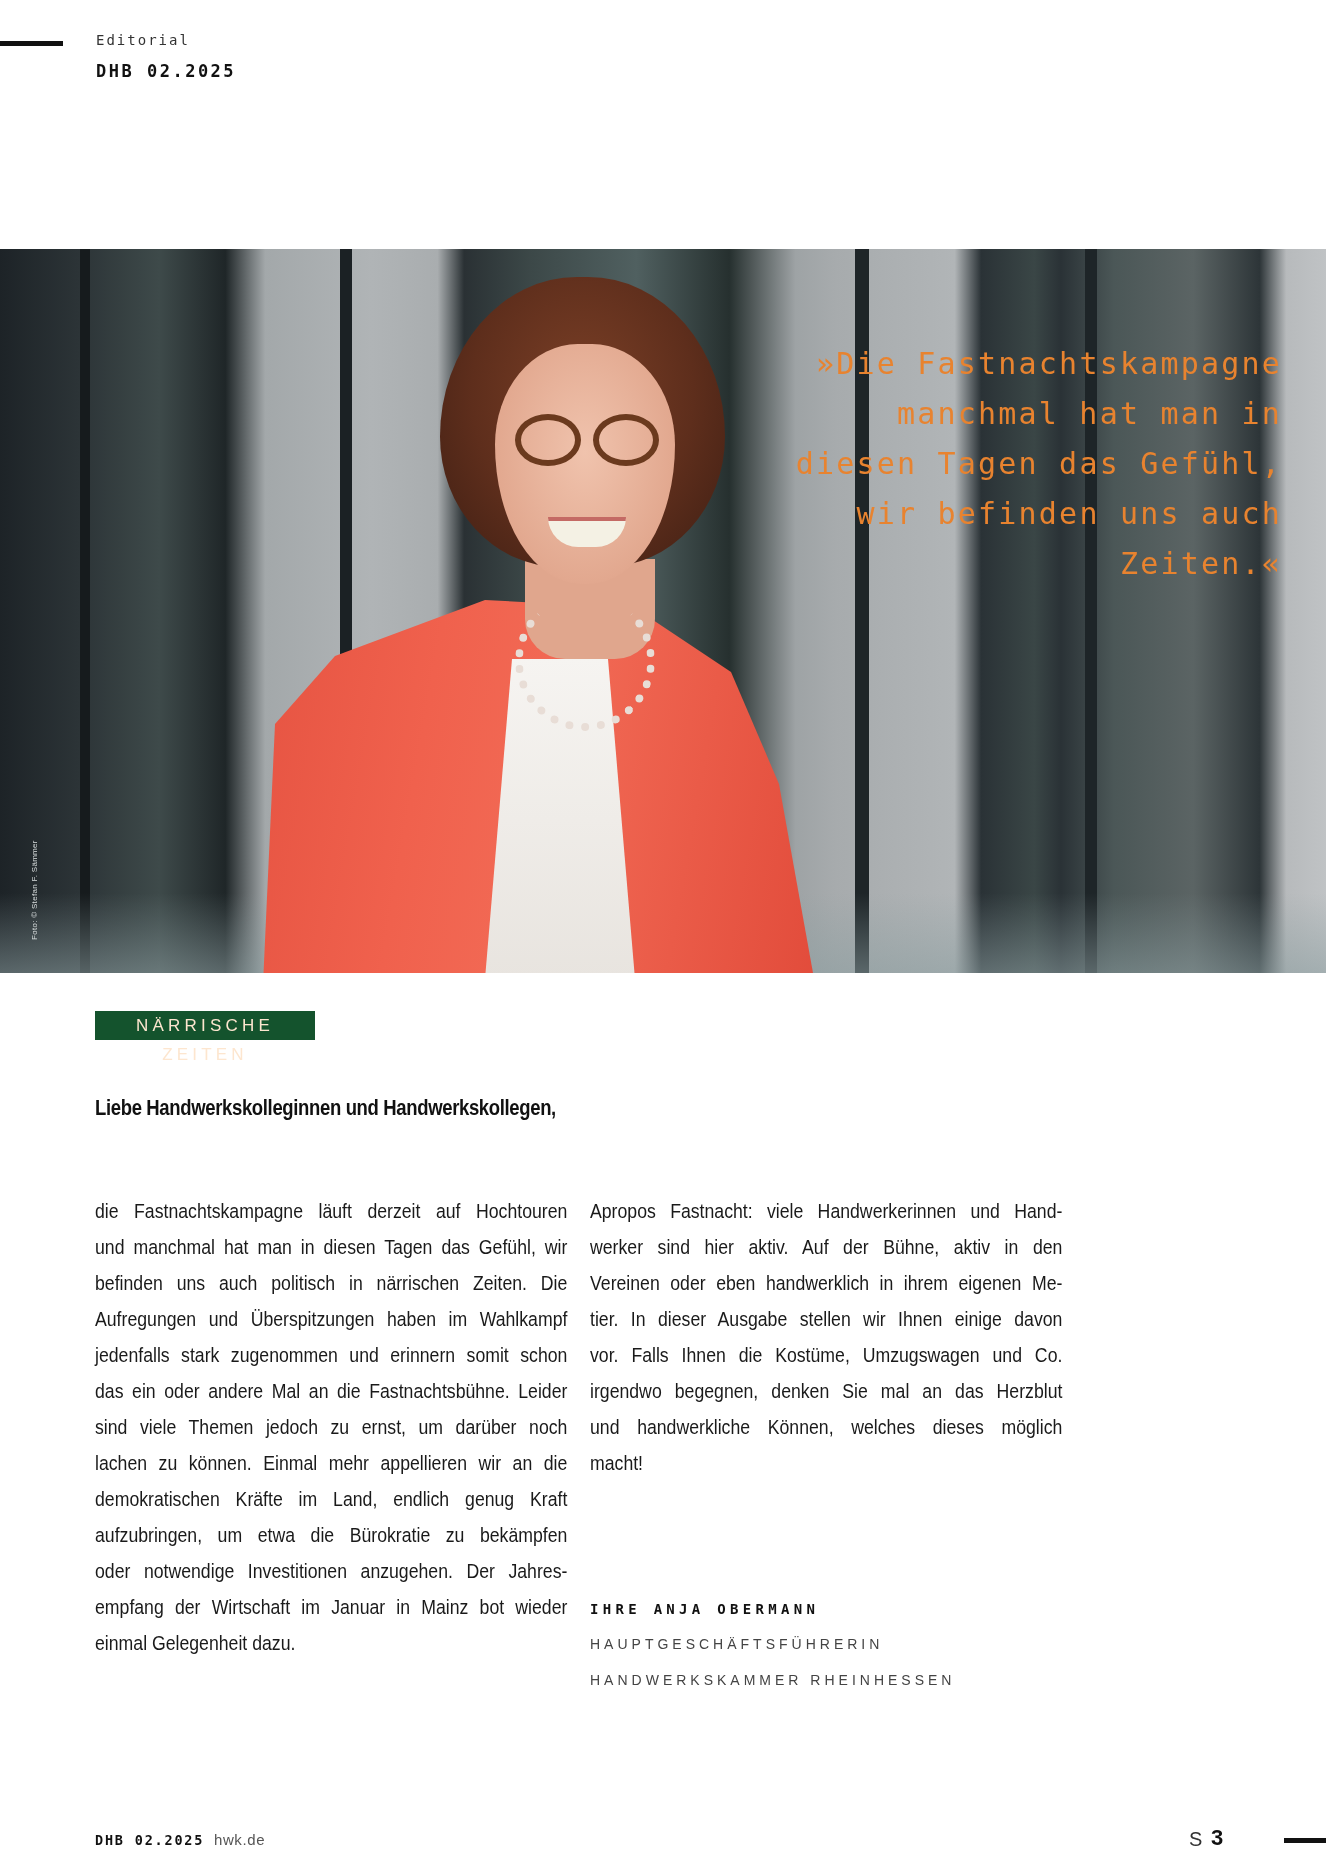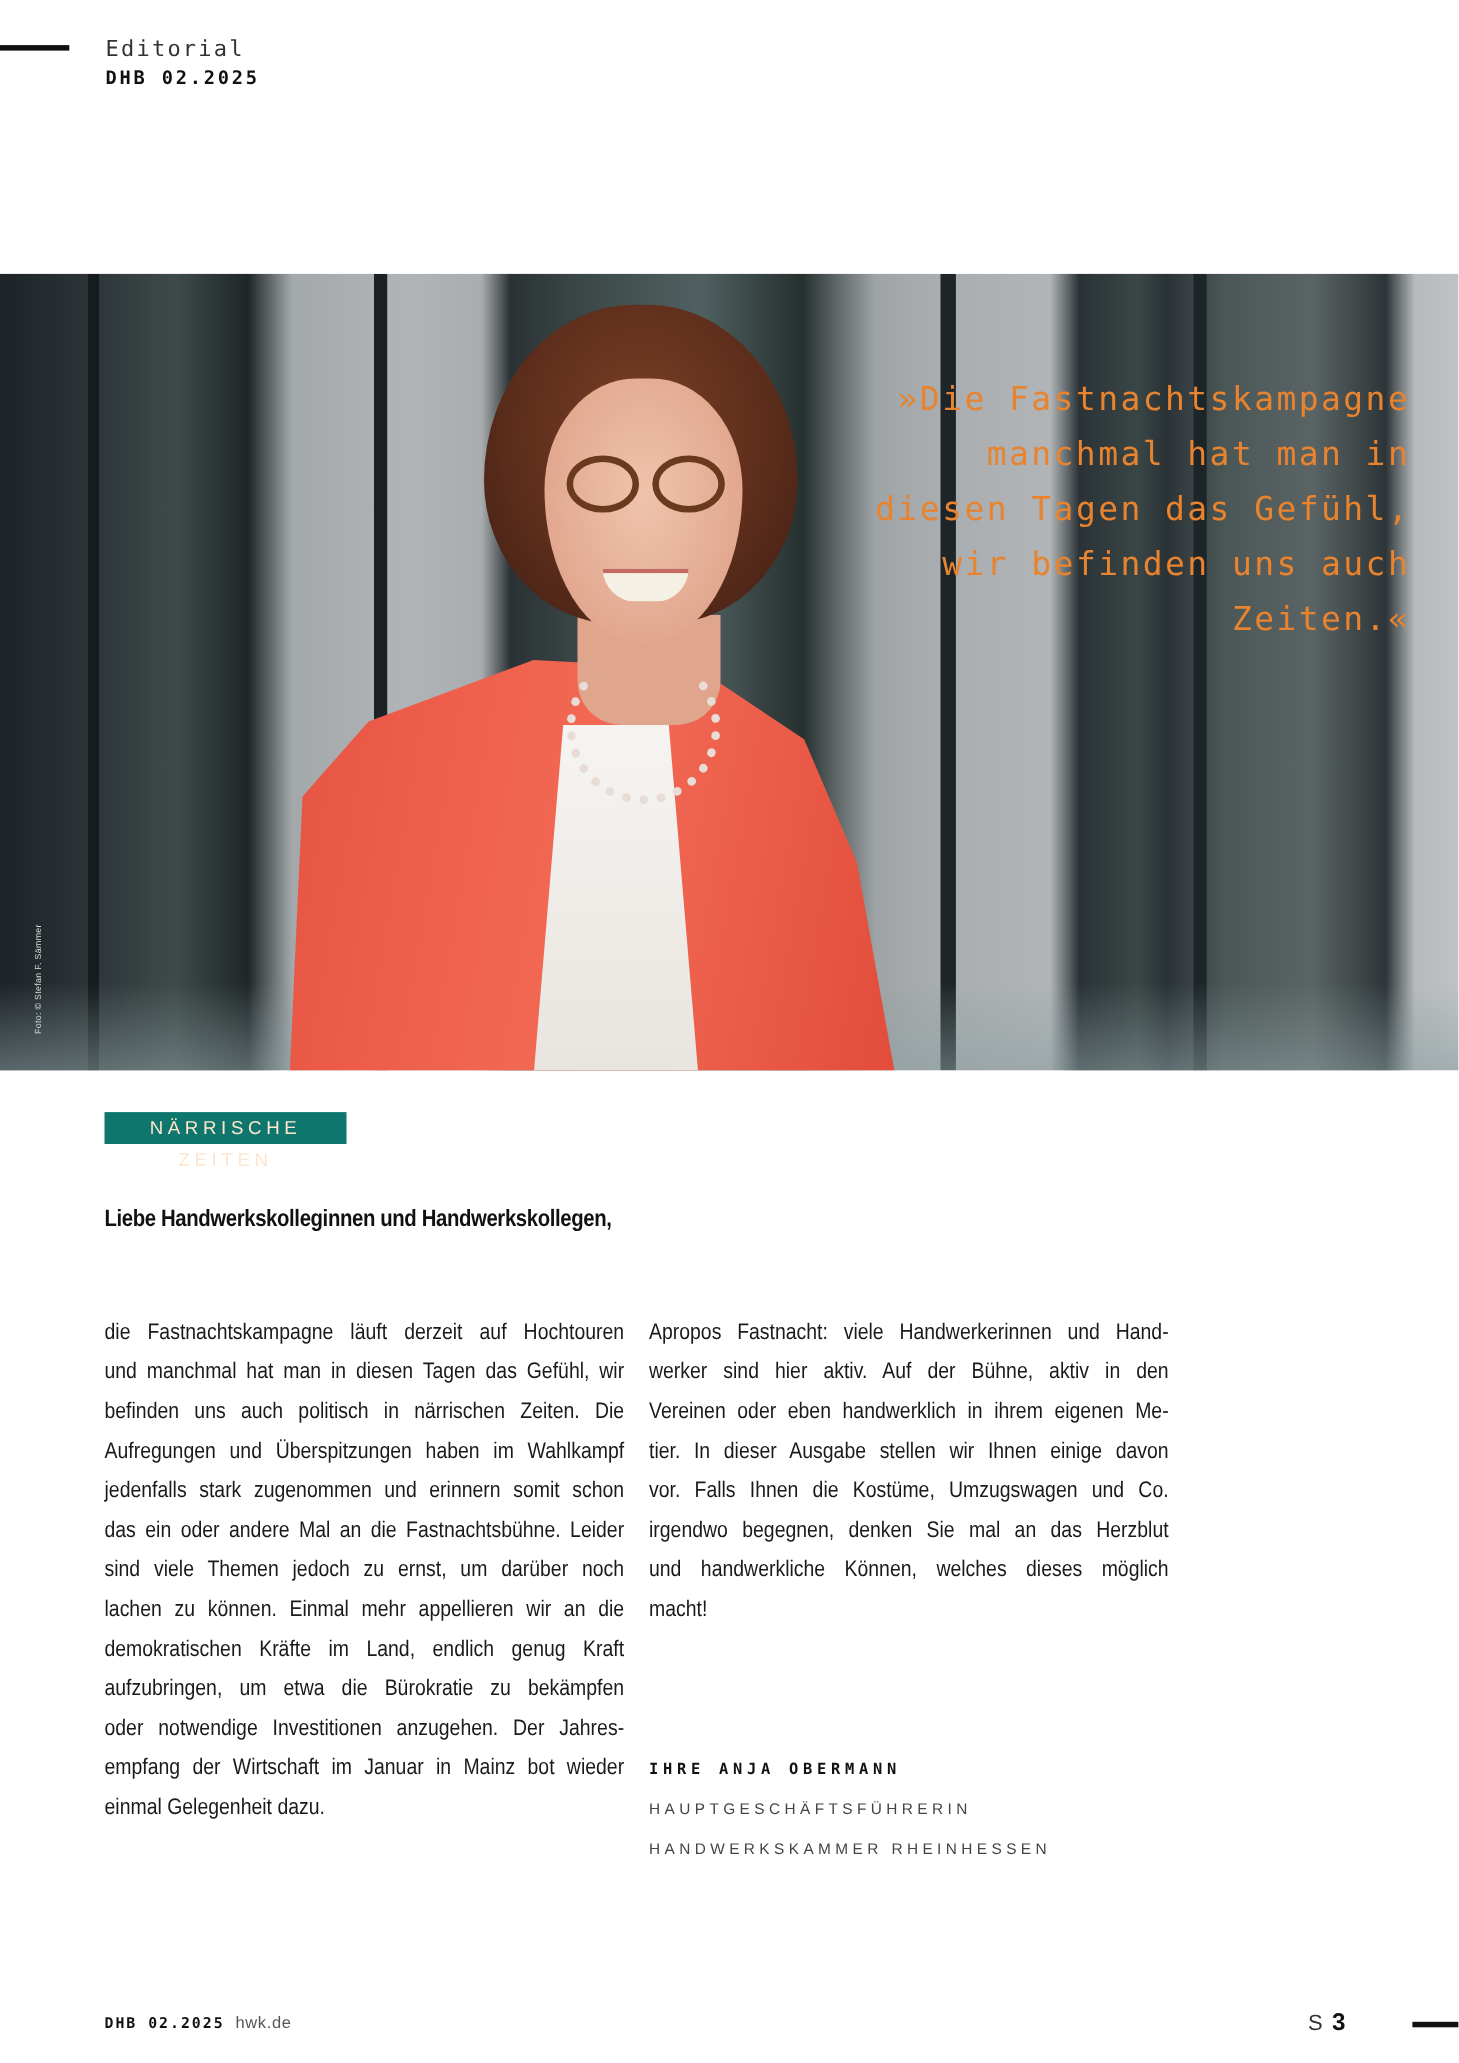--- a/index.html
+++ b/index.html
@@ -5,21 +5,21 @@
     html, body { margin: 0; padding: 0; }
     body {
       width: 1326px; height: 1875px; position: relative; overflow: hidden;
       background: #ffffff; color: #1a1a1a;
       font-family: "Liberation Sans", sans-serif;
     }
     .abs { position: absolute; }
     .rule { position: absolute; background: #111; height: 5px; }
     .mono { font-family: "DejaVu Sans Mono", "Liberation Mono", monospace; }
 
-    #hdr-section { left: 96px; top: 32px; font-size: 20px; letter-spacing: 2px; color: #333; }
+    #hdr-section { left: 96px; top: 32px; font-size: 14px; letter-spacing: 2px; color: #333; }
     #hdr-issue { left: 96px; top: 61px; font-size: 17px; font-weight: bold; letter-spacing: 2.5px; color: #111; }
 
     
     #photo { left: 0; top: 249px; width: 1326px; height: 724px; overflow: hidden;
       background: linear-gradient(90deg, #1d2327 0%, #2c3437 6%, #3e4a4a 12%, #1f2628 17%, #a3a8aa 20%, #b0b4b6 28%, #a9adaf 33%, #2a3134 35%, #3c4848 40%, #506060 48%, #26302f 55%, #9ea3a5 60%, #a7abad 63%, #b1b5b7 72%, #2a3236 74%, #3a4646 78%, #2a3236 80%, #4b5757 84%, #5b6464 90%, #2d3538 95%, #b7babc 97%, #c0c3c5 100%);
     }
     #photo .win { position: absolute; top: 0; bottom: 0; }
     #photo .floor { position: absolute; left: 0; right: 0; bottom: 0; height: 80px;
       background: linear-gradient(180deg, rgba(120,140,140,0) 0%, rgba(140,158,160,0.55) 100%); }
     
@@ -45,21 +45,21 @@
     .necklace { position: absolute; left: 300px; top: 342px; width: 140px; height: 140px;
       border: 8px dotted #e8ddd6; border-top-color: transparent; border-radius: 50%; box-sizing: border-box; }
 
     #credit { left: 30px; top: 940px; transform: rotate(-90deg); transform-origin: left top;
       font-size: 8px; color: #d9dede; white-space: nowrap; letter-spacing: 0.3px; }
 
     #quote { left: 762px; top: 339px; width: 520px; color: #e8832f;
       font-size: 30px; line-height: 50px; letter-spacing: 2.2px; }
     #quote .qline { display: block; white-space: nowrap; text-align: right; }
 
-    #tag { left: 95px; top: 1011px; width: 220px; height: 29px; background: #0f766e; color: #fde6cf;
+    #tag { left: 95px; top: 1011px; width: 220px; height: 29px; background: #14532d; color: #fde6cf;
       font-size: 17px; letter-spacing: 4.2px; line-height: 29px; text-align: center; box-sizing: border-box; }
 
     #salutation { left: 95px; top: 1096px; font-size: 21.5px; font-weight: bold; color: #111;
       letter-spacing: -0.4px; transform: scaleX(0.86); transform-origin: left top; white-space: nowrap; }
 
     .col { position: absolute; top: 1193px; width: 548px; font-size: 20.5px; line-height: 36px;
       color: #1a1a1a; transform: scaleX(0.862); transform-origin: left top; }
     .col .ln { display: block; text-align: justify; text-align-last: justify; white-space: nowrap; height: 36px; }
     .col .ln.last { text-align-last: left; }
     #col-left { left: 95px; }

